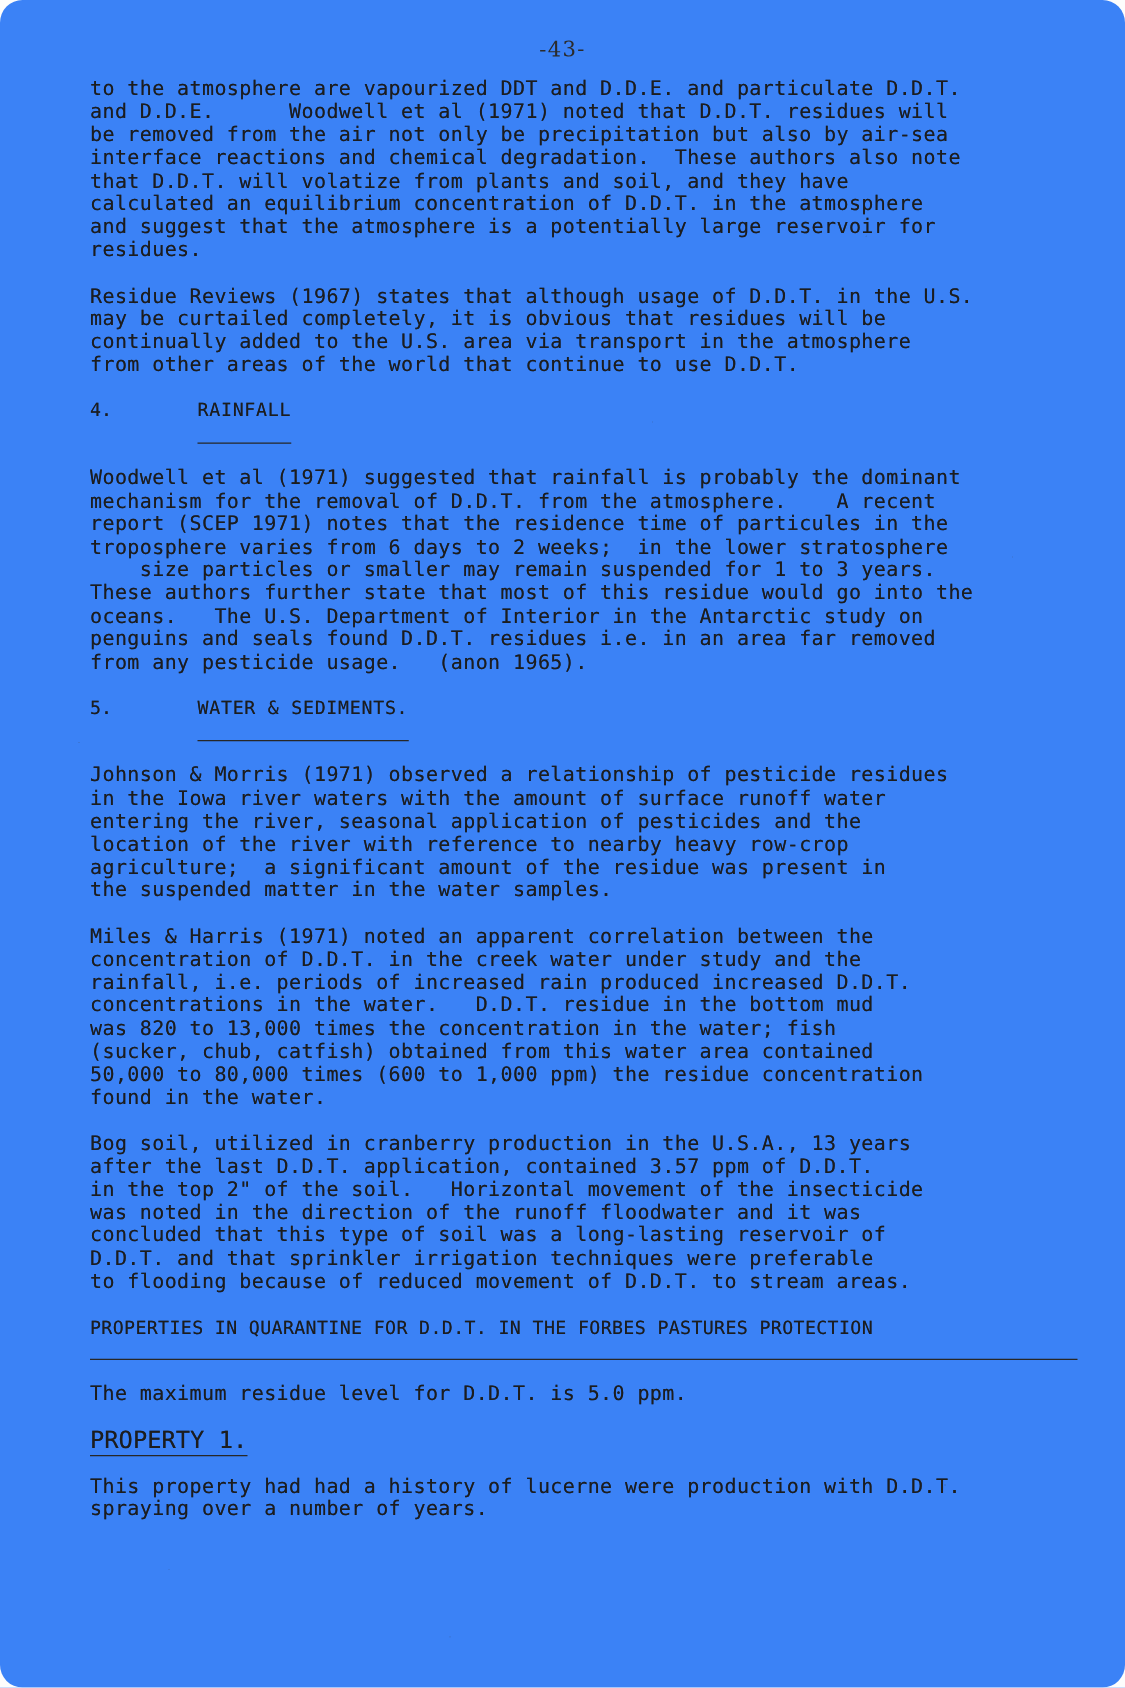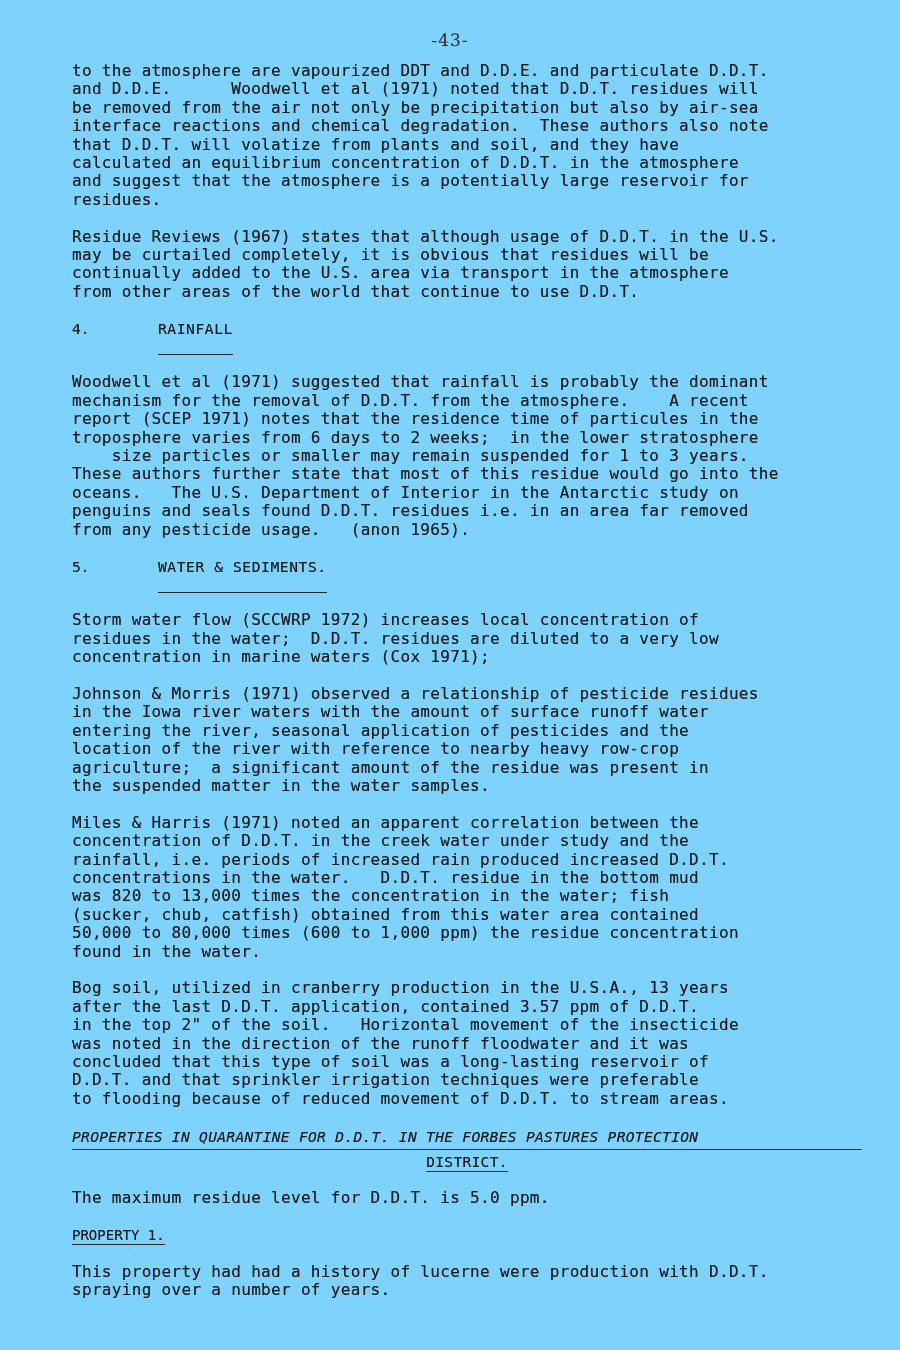--- a/index.html
+++ b/index.html
@@ -91,49 +91,48 @@
     font-size: 14.6px;
     line-height: 19px;
     color: #1d1d1d;
     letter-spacing: 0.02em;
     margin: 0 0 18.4px 0;
     text-shadow: 0 0 0.45px rgba(0,0,0,0.55);
   }
   .bighead .l1 {
     display: block;
     border-bottom: 1.6px solid #272727;
-    padding-bottom: 3px;
-    font-style: italic;
+    padding-bottom: 15px;
   }
   .bighead .l2 {
     display: block;
     text-align: center;
     margin-top: 2px;
   }
   .bighead .l2 span {
     border-bottom: 1.6px solid #272727;
     padding-bottom: 1px;
   }
 
   .subhead {
-    font-size: 14px;
+    font-size: 19px;
     line-height: 18.4px;
     color: #1d1d1d;
     margin: 0 0 18.4px 0;
     text-shadow: 0 0 0.45px rgba(0,0,0,0.55);
   }
   .subhead span {
     border-bottom: 1.6px solid #272727;
     padding-bottom: 1px;
   }
 </style>
 </head>
 <body style="background: rgb(253, 253, 252);">
 
-<div id="page" style="background: #7dd3fc;">
+<div id="page" style="background: #3b82f6; border-radius: 18px;">
 
   <div id="folio">-43-</div>
 
   <div id="body">
 
     <p class="para">to the atmosphere are vapourized DDT and D.D.E. and particulate D.D.T.
 and D.D.E.      Woodwell et al (1971) noted that D.D.T. residues will
 be removed from the air not only be precipitation but also by air-sea
 interface reactions and chemical degradation.  These authors also note
 that D.D.T. will volatize from plants and soil, and they have
@@ -159,23 +158,20 @@
 These authors further state that most of this residue would go into the
 oceans.   The U.S. Department of Interior in the Antarctic study on
 penguins and seals found D.D.T. residues i.e. in an area far removed
 from any pesticide usage.   (anon 1965).</p>
 
     <div class="sec">
       <span class="num">5.</span>
       <span class="ttl">WATER &amp; SEDIMENTS.</span>
     </div>
 
-    <p class="para">Storm water flow (SCCWRP 1972) increases local concentration of
-residues in the water;  D.D.T. residues are diluted to a very low
-concentration in marine waters (Cox 1971);</p>
 
     <p class="para">Johnson &amp; Morris (1971) observed a relationship of pesticide residues
 in the Iowa river waters with the amount of surface runoff water
 entering the river, seasonal application of pesticides and the
 location of the river with reference to nearby heavy row-crop
 agriculture;  a significant amount of the residue was present in
 the suspended matter in the water samples.</p>
 
     <p class="para">Miles &amp; Harris (1971) noted an apparent correlation between the
 concentration of D.D.T. in the creek water under study and the
@@ -189,21 +185,20 @@
     <p class="para">Bog soil, utilized in cranberry production in the U.S.A., 13 years
 after the last D.D.T. application, contained 3.57 ppm of D.D.T.
 in the top 2" of the soil.   Horizontal movement of the insecticide
 was noted in the direction of the runoff floodwater and it was
 concluded that this type of soil was a long-lasting reservoir of
 D.D.T. and that sprinkler irrigation techniques were preferable
 to flooding because of reduced movement of D.D.T. to stream areas.</p>
 
     <div class="bighead">
       <span class="l1">PROPERTIES IN QUARANTINE FOR D.D.T. IN THE FORBES PASTURES PROTECTION</span>
-      <span class="l2"><span>DISTRICT.</span></span>
     </div>
 
     <p class="para">The maximum residue level for D.D.T. is 5.0 ppm.</p>
 
     <div class="subhead">
       <span>PROPERTY 1.</span>
     </div>
 
     <p class="para tight">This property had had a history of lucerne were production with D.D.T.
 spraying over a number of years.</p>

